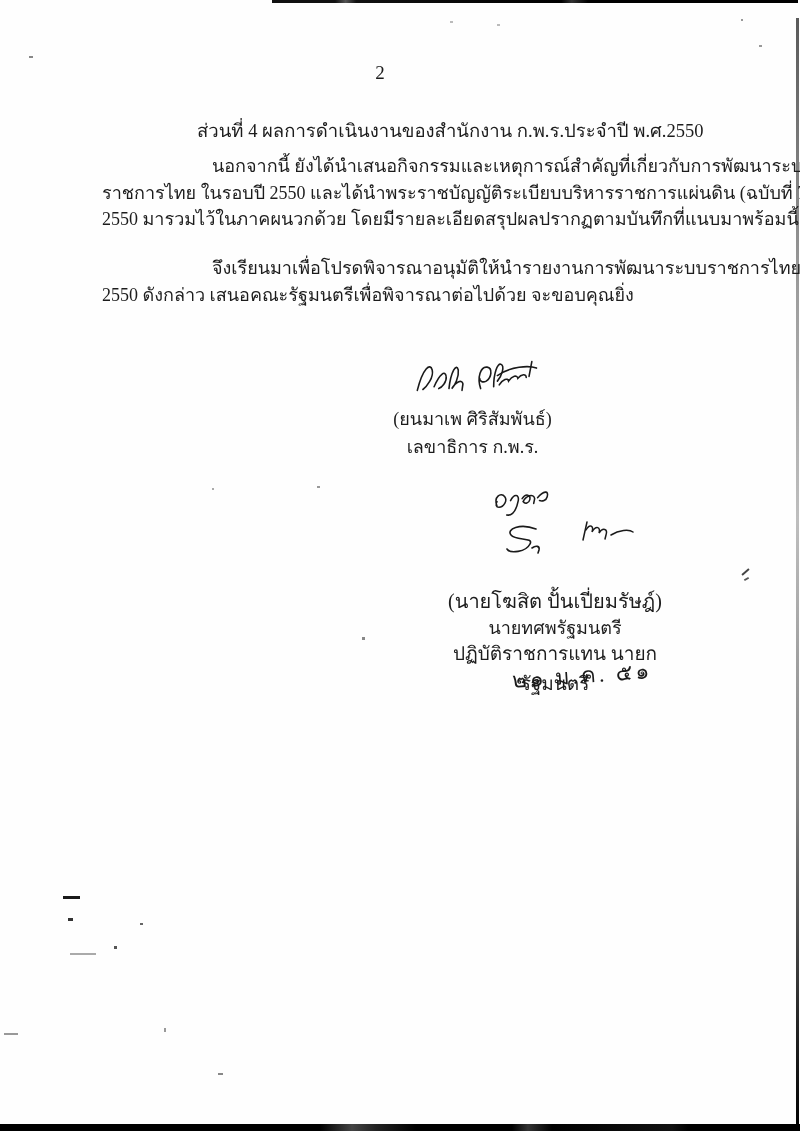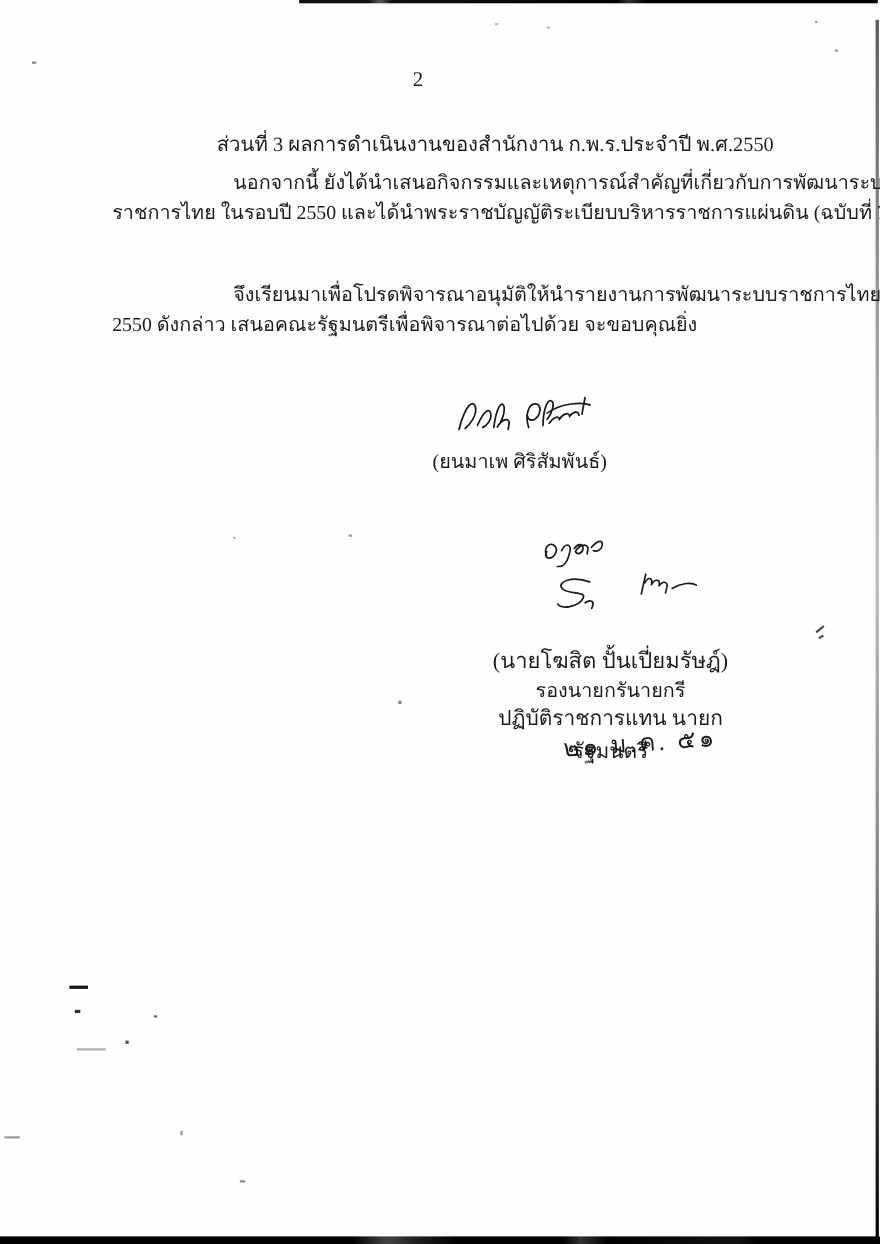--- a/index.html
+++ b/index.html
@@ -61,25 +61,26 @@
 <body>
 
 <div class="page">
 
   <div class="edge-top"></div>
   <div class="edge-right"></div>
   <div class="edge-bottom"></div>
 
   <div class="page-number">2</div>
 
-  <div class="heading">ส่วนที่ 3 ผลการดำเนินงานของสำนักงาน ก.พ.ร.ประจำปี พ.ศ.2550</div>
+  <div class="heading">ส่วนที่ 4 ผลการดำเนินงานของสำนักงาน ก.พ.ร.ประจำปี พ.ศ.2550</div>
 
   <div class="para para1">
     <div class="line indent">นอกจากนี้ ยังได้นำเสนอกิจกรรมและเหตุการณ์สำคัญที่เกี่ยวกับการพัฒนาระบบ</div>
     <div class="line">ราชการไทย ในรอบปี 2550 และได้นำพระราชบัญญัติระเบียบบริหารราชการแผ่นดิน (ฉบับที่ 7)พ.ศ.</div>
+    <div class="line">2550 มารวมไว้ในภาคผนวกด้วย  โดยมีรายละเอียดสรุปผลปรากฏตามบันทึกที่แนบมาพร้อมนี้</div>
   </div>
 
   <div class="para para2">
     <div class="line indent">จึงเรียนมาเพื่อโปรดพิจารณาอนุมัติให้นำรายงานการพัฒนาระบบราชการไทย พ.ศ.</div>
     <div class="line">2550 ดังกล่าว  เสนอคณะรัฐมนตรีเพื่อพิจารณาต่อไปด้วย  จะขอบคุณยิ่ง</div>
   </div>
 
   <div class="sig-svg" style="left:408px;top:354px;">
     <svg width="135" height="44" viewBox="0 0 145 45" fill="none" stroke="#1a1a1a" stroke-width="1.7" stroke-linecap="round">
       <path d="M10,38 C16,14 24,8 26,16 C28,24 20,34 16,37"></path>
@@ -87,20 +88,21 @@
       <path d="M44,36 C46,18 52,8 54,16 C55,24 50,33 47,36 C52,28 58,26 59,31 L58,38"></path>
       <path d="M78,36 C74,24 78,12 85,13 C91,14 90,24 84,28 C80,30 77,28 77,25"></path>
       <path d="M92,34 C92,20 96,8 100,10 C104,12 101,22 96,28"></path>
       <path d="M98,32 C102,26 107,24 108,28 C112,22 117,21 118,25 C122,20 127,20 127,24"></path>
       <path d="M96,22 C110,12 130,11 138,14"></path>
       <path d="M133,7 L130,23"></path>
     </svg>
   </div>
   <div class="sig-block sig-block1">
     <div class="sig-name">(ยนมาเพ  ศิริสัมพันธ์)</div>
+    <div class="sig-title">เลขาธิการ ก.พ.ร.</div>
   </div>
 
   <div class="sig-svg" style="left:489px;top:489px;">
     <svg width="73" height="27" viewBox="0 0 75 28" fill="none" stroke="#1a1a1a" stroke-width="1.6" stroke-linecap="round">
       <path d="M8,18 C4,8 12,3 16,8 C19,12 15,19 10,19 C7,19 6,16 8,13"></path>
       <path d="M22,12 C26,4 31,6 30,12 C28,22 24,28 18,27"></path>
       <path d="M34,10 C38,4 43,6 42,11 C41,15 37,16 35,13 C38,7 46,4 47,10 L46,15"></path>
       <path d="M50,9 C56,2 62,1 60,8 C59,12 55,13 52,12"></path>
     </svg>
   </div>
@@ -113,21 +115,21 @@
   <div class="sig-svg" style="left:577px;top:518px;">
     <svg width="60" height="26" viewBox="0 0 60 26" fill="none" stroke="#1a1a1a" stroke-width="1.5" stroke-linecap="round">
       <path d="M6,22 L10,4"></path>
       <path d="M9,12 C13,5 17,8 15,14 C19,7 24,9 22,15 C26,9 31,11 29,17 L28,21"></path>
       <path d="M34,17 C42,12 52,11 56,14"></path>
     </svg>
   </div>
 
   <div class="sig-block sig-block2">
     <div class="sig-name">(นายโฆสิต  ปั้นเปี่ยมรัษฎ์)</div>
-    <div class="sig-title">รองนายกรันายกรี</div>
+    <div class="sig-title">นายทศพรัฐมนตรี</div>
     <div class="sig-acting">ปฏิบัติราชการแทน นายกรัฐมนตรี</div>
   </div>
 
   <div class="hand-date">๒๑ ม.ค. ๕๑</div>
 
   <div class="speck" style="left:29px;top:56px;width:4px;height:2px;background:#888;"></div>
   <div class="speck" style="left:63px;top:896px;width:17px;height:3px;background:#1a1a1a;"></div>
   <div class="speck" style="left:68px;top:918px;width:5px;height:3px;background:#333;"></div>
   <div class="speck" style="left:70px;top:953px;width:26px;height:2px;background:#aaa;"></div>
   <div class="speck" style="left:114px;top:946px;width:3px;height:3px;background:#555;"></div>

